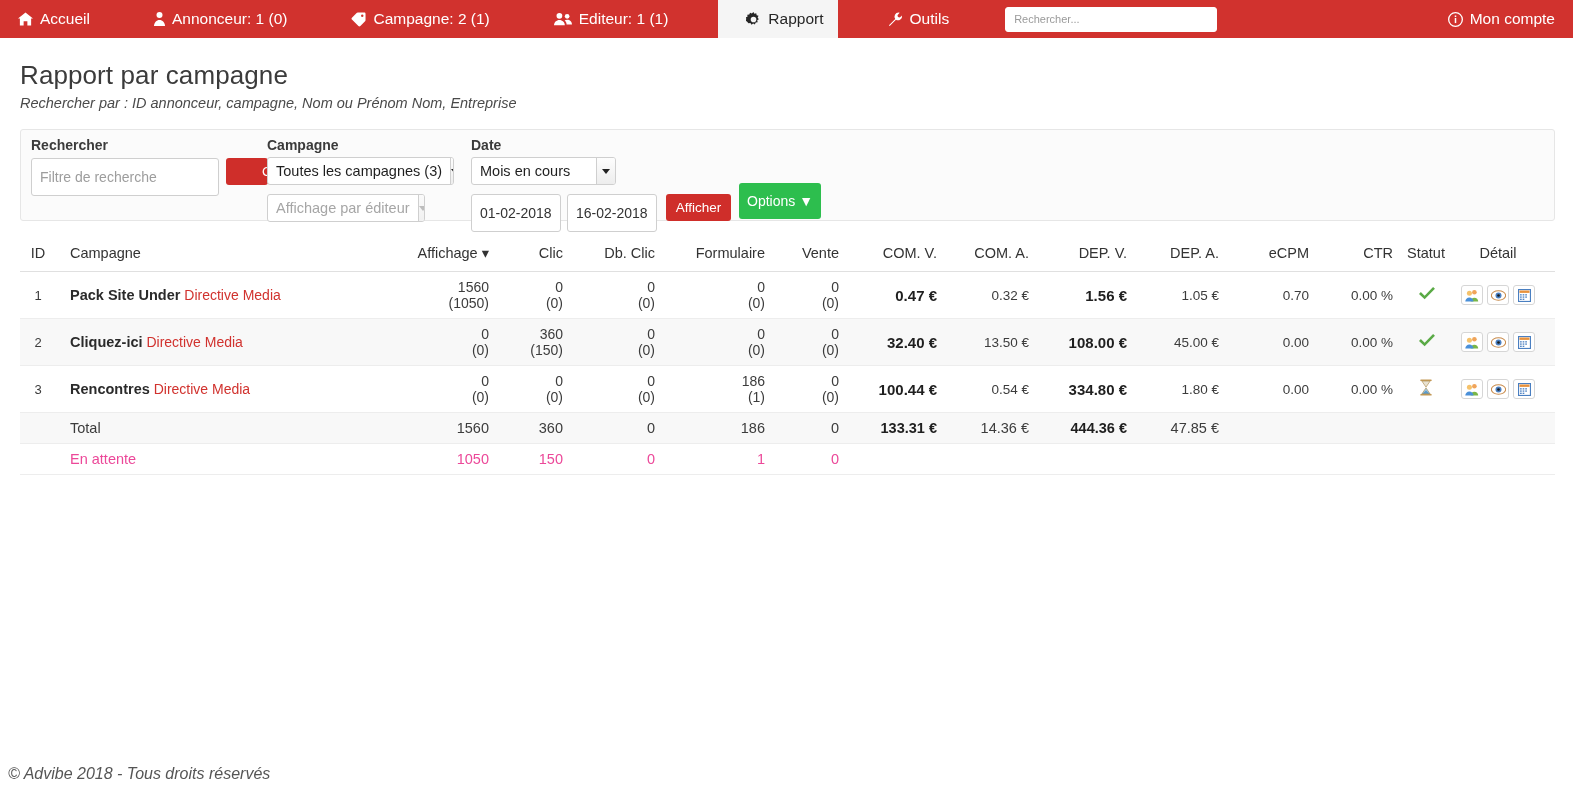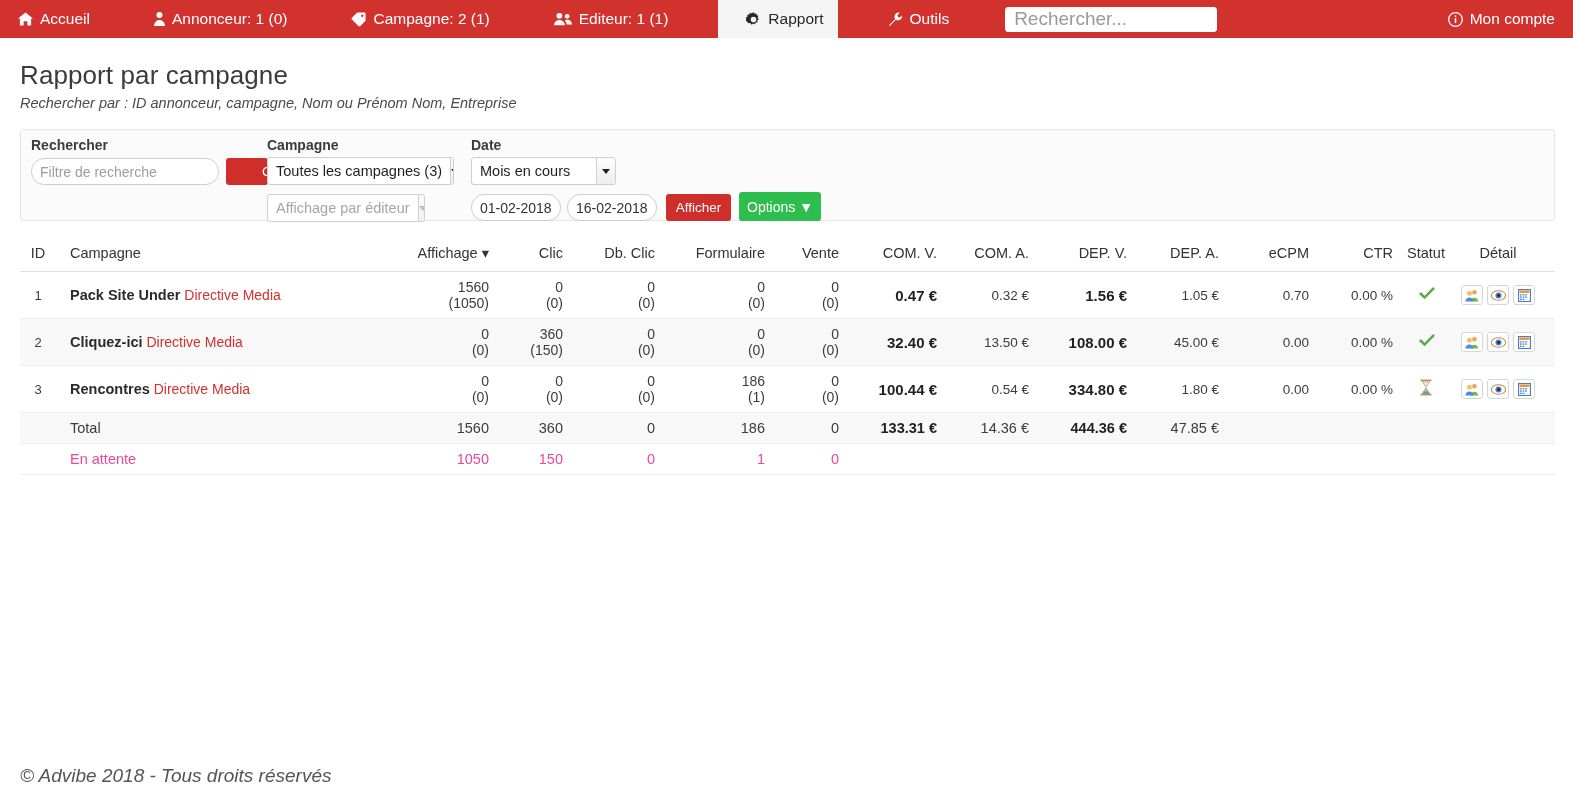--- a/index.html
+++ b/index.html
@@ -45,21 +45,21 @@
   .nav-search-wrap {
     display: flex; align-items: center;
     padding-left: 6px;
   }
   #nav-search {
     width: 212px;
     height: 25px;
     border: 1px solid #ffffff;
     border-radius: 3px;
     padding: 0 8px;
-    font-size: 19px;
+    font-size: 11px;
     font-family: "Liberation Sans", sans-serif;
     color: #555;
     outline: none;
     background: #fff;
   }
   #nav-search::placeholder { color: #9a9a9a; }
   .nav-right {
     position: absolute;
     right: 4px; top: 0; bottom: 0;
     display: flex; align-items: center;
@@ -94,23 +94,23 @@
     position: absolute;
     font-size: 14px;
     font-weight: bold;
     color: #3b3b3b;
   }
   .ctl {
     position: absolute;
     font-family: "Liberation Sans", sans-serif;
   }
   .txtinput {
-    height: 27px;
+    height: 38px;
     border: 1px solid #cfcfcf;
-    border-radius: 13px;
+    border-radius: 3px;
     background: #fff;
     padding: 0 8px;
     font-size: 14px;
     color: #333;
     outline: none;
     font-family: "Liberation Sans", sans-serif;
   }
   .txtinput::placeholder { color: #9d9d9d; }
   .btn {
     border: none;
@@ -222,23 +222,23 @@
   .w-coma { width: 92px; }
   .w-depv { width: 98px; }
   .w-depa { width: 92px; }
   .w-ecpm { width: 90px; }
   .w-ctr { width: 84px; }
   .pad-r { padding-right: 18px !important; }
 
   
   #footer {
     position: absolute;
-    left: 20px;
+    left: 8px;
     top: 765px;
-    font-size: 19px;
+    font-size: 16px;
     font-style: italic;
     color: #555;
   }
 </style>
 </head>
 <body>
 
 <div id="navbar">
 
   <a class="nav-item first">
@@ -346,21 +346,21 @@
   <div class="selbox ctl" style="left:450px; top:27px; width:145px;">
     <span class="sel-text">Mois en cours</span>
     <span class="sel-arrow">
         <i></i>
       </span>
   </div>
 
   <input class="txtinput ctl" style="left: 450px; top: 64px; width: 90px; text-align: left;" type="text" value="01-02-2018">
   <input class="txtinput ctl" style="left: 546px; top: 64px; width: 90px; text-align: left;" type="text" value="16-02-2018">
   <button class="btn btn-red ctl" style="left:645px; top:64px; width:65px; height:27px;">Afficher</button>
-  <button class="btn btn-green ctl" style="left:718px; top:62px; width:82px; height:29px; font-size:14px;">Options ▼</button>
+  <button class="btn btn-green ctl" style="left:718px; top:53px; width:82px; height:36px; font-size:14px;">Options ▼</button>
 </div>
 
 <div id="report-wrap">
   <table id="report">
     <thead>
       <tr>
         <th class="c-id">ID</th>
         <th class="c-camp">Campagne</th>
         <th class="num w-aff">Affichage ▾</th>
         <th class="num w-clic">Clic</th>

